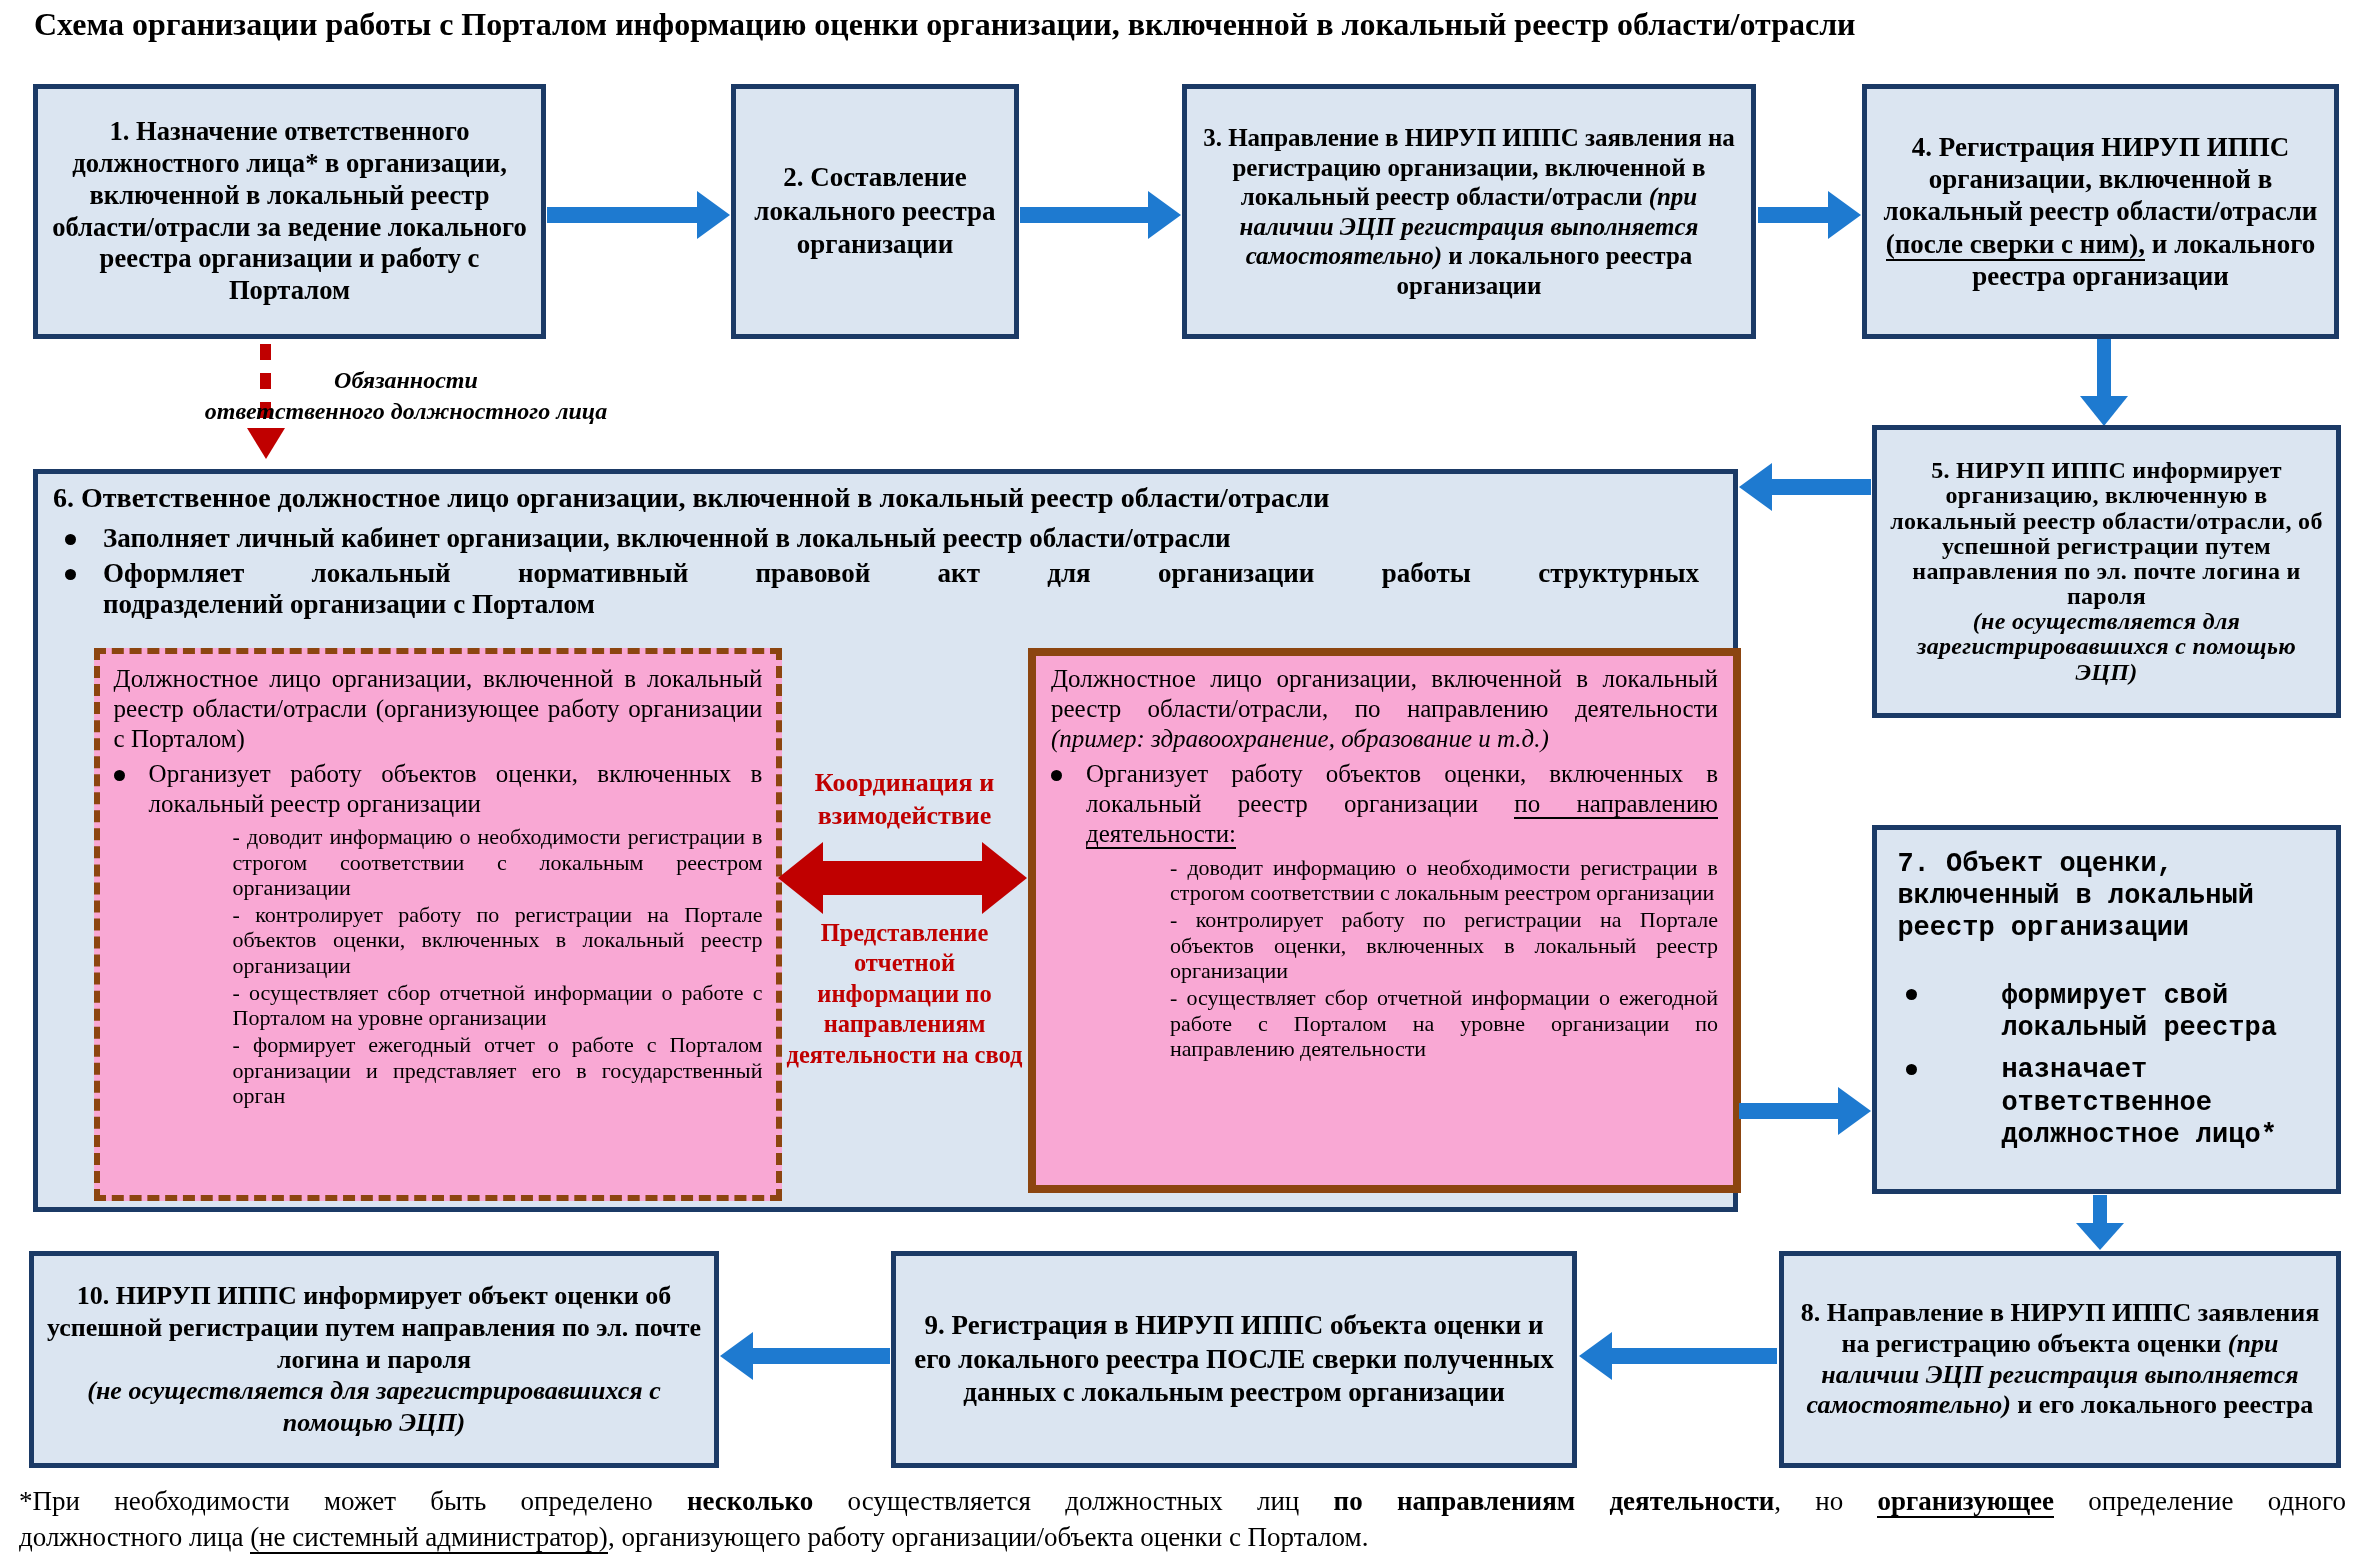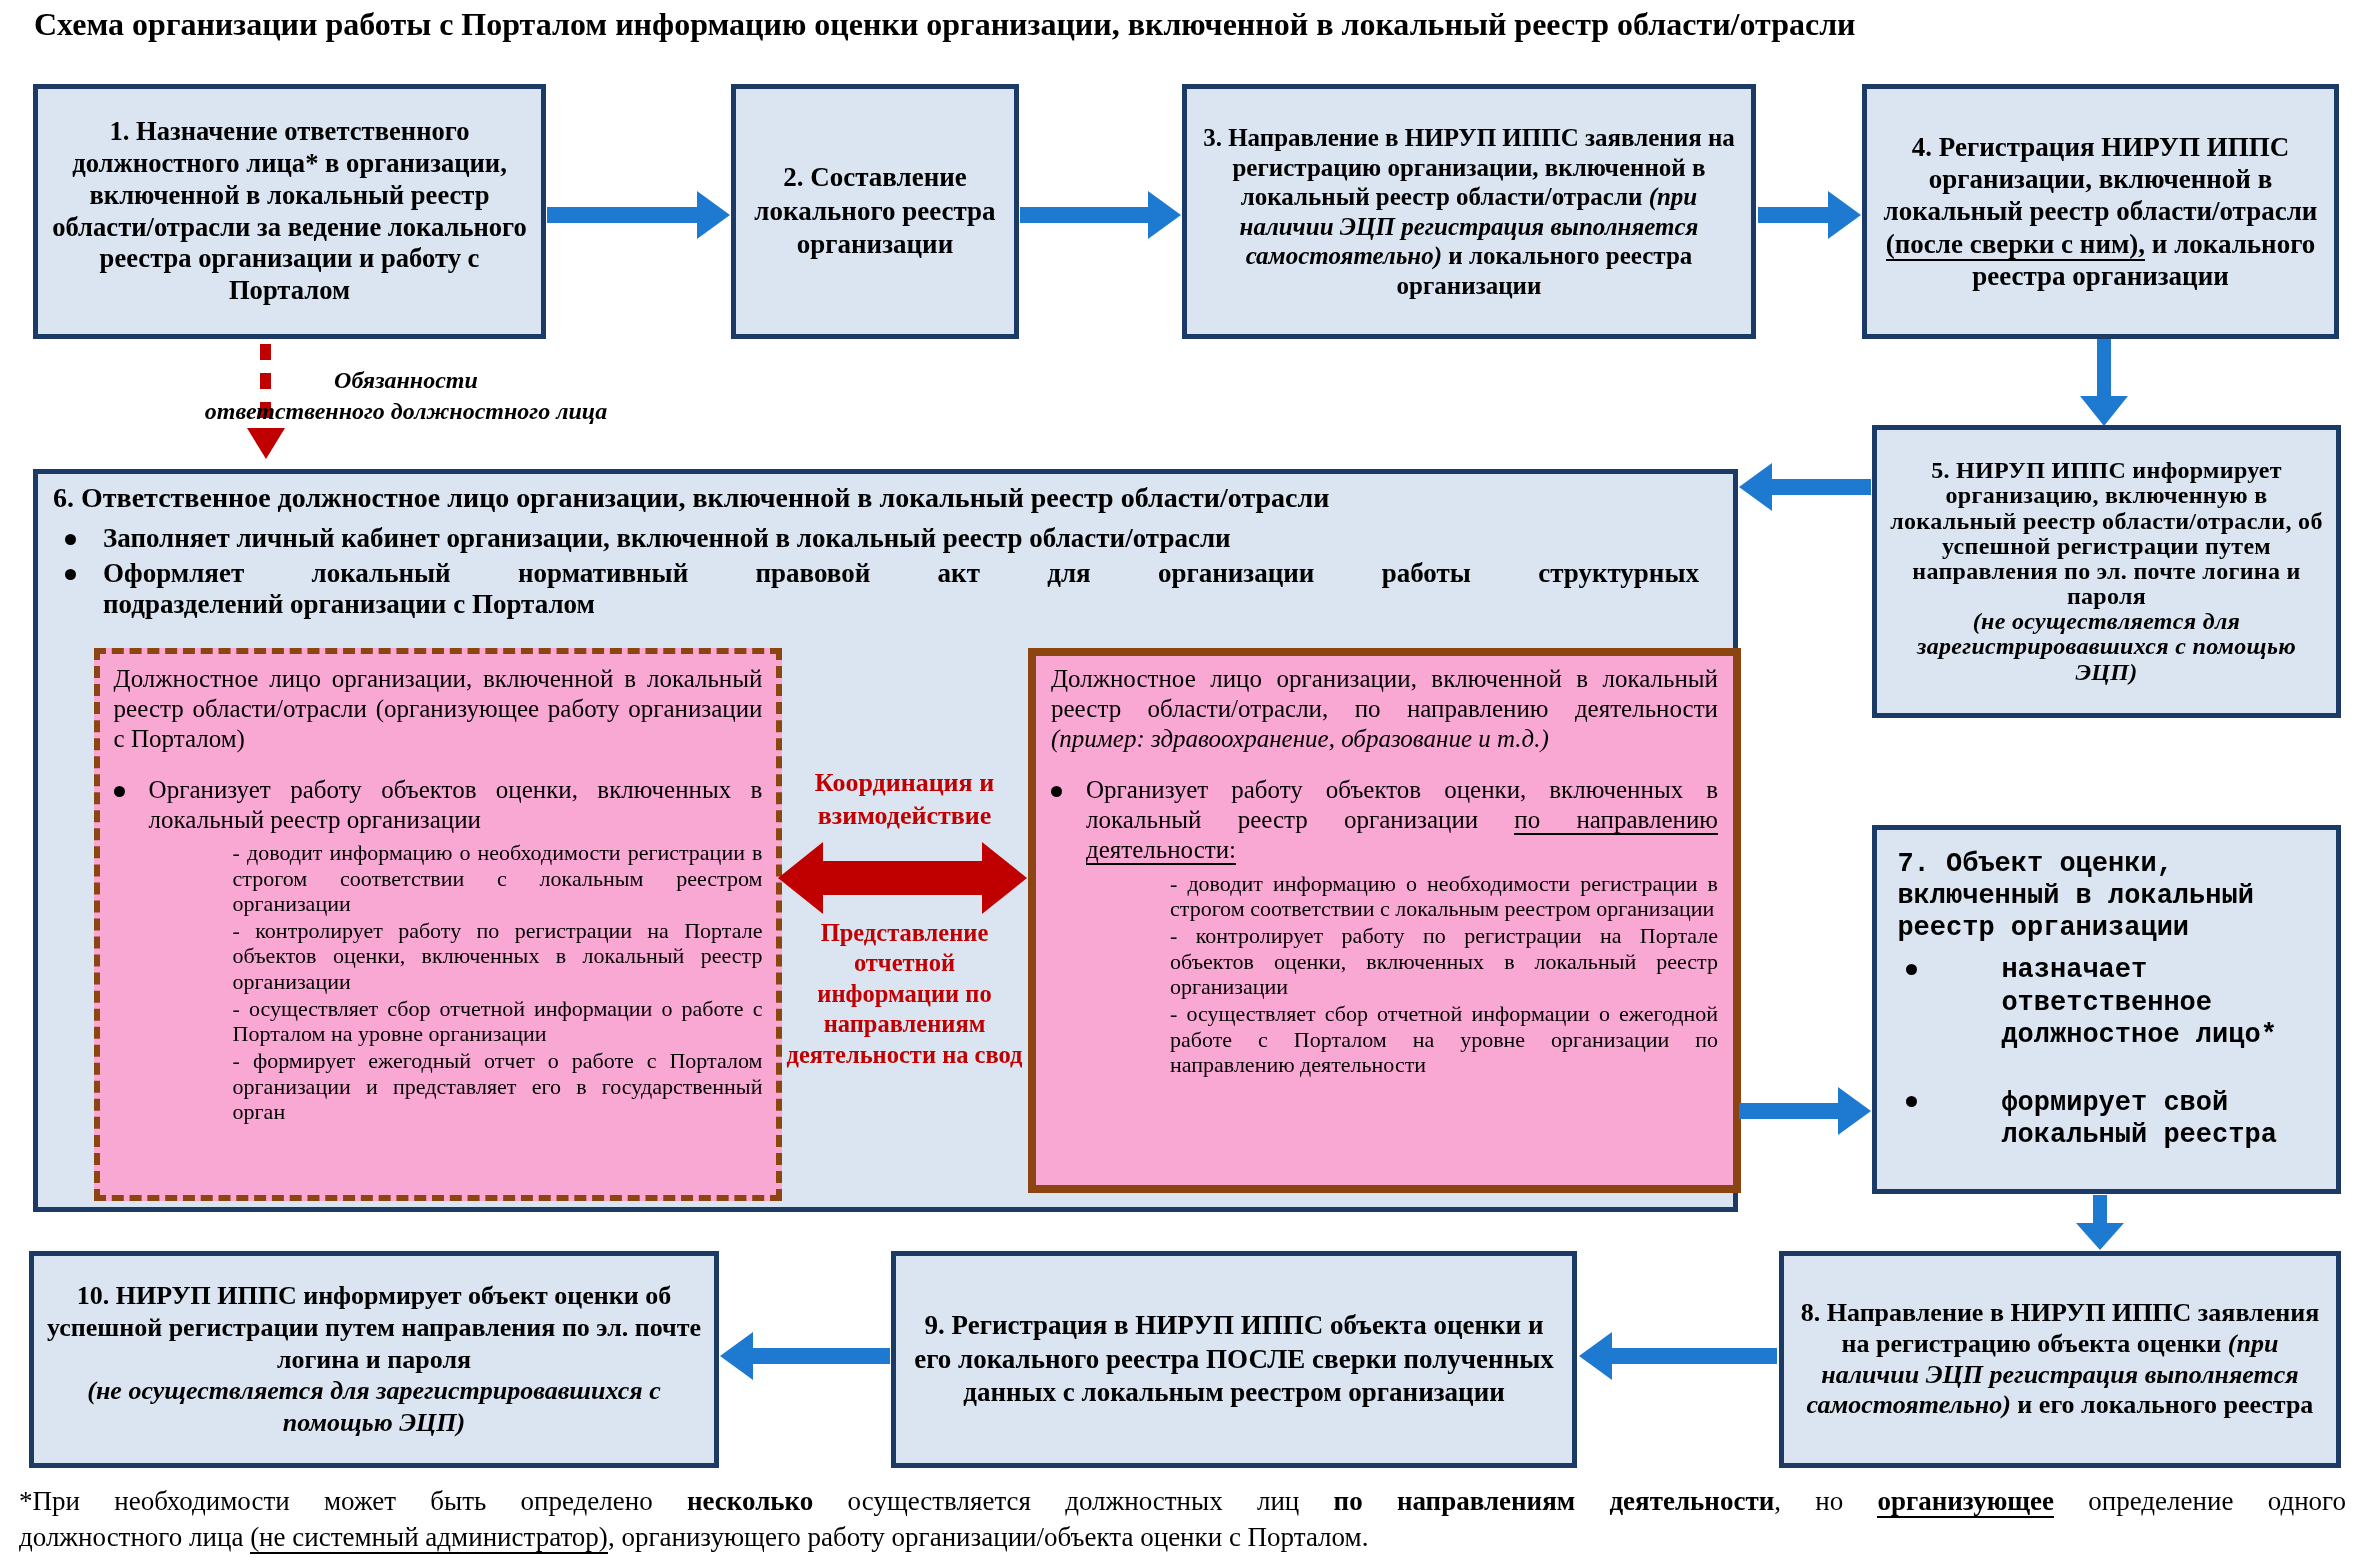--- a/index.html
+++ b/index.html
@@ -30,21 +30,21 @@
   .b6row{display:grid;grid-template-columns:38px 1fr;margin-top:4.1px;}
   .b6row .txt{font-size:27px;line-height:1.15;}
   .jl{text-align:justify;text-align-last:justify;}
   .dot{width:11px;height:11px;background:#000;border-radius:50%;margin-top:11px;}
 
   
   .ibox{position:absolute;background:#f9a8d4;box-sizing:border-box;font-weight:normal;}
   #il{left:56px;top:174px;width:688px;height:553px;border:6.1px dashed #8c4510;padding:9.5px 13.6px 0 13.6px;}
   #ir{left:990px;top:174px;width:713px;height:545px;border:8.2px solid #8c4510;padding:8.2px 15px 0 15px;}
   .intro{font-size:25px;line-height:1.2;text-align:justify;}
-  .irow{display:grid;grid-template-columns:35px 1fr;margin-top:21px;}
+  .irow{display:grid;grid-template-columns:35px 1fr;margin-top:5px;}
   .irow .itxt{font-size:25px;line-height:1.2;text-align:justify;}
   .subs{margin-left:101px;margin-top:5.5px;font-size:22px;line-height:1.16;text-align:justify;}
   .subs div{margin-top:1.4px;margin-left:18px;}
 
   
   .red{color:#c00000;font-weight:bold;position:absolute;text-align:center;}
   #coord{left:744px;top:293px;width:245px;font-size:26px;line-height:1.25;}
   #report{left:744px;top:444px;width:245px;font-size:24.5px;line-height:1.24;}
 
   
@@ -207,27 +207,27 @@
       <div class="sh"></div>
       <div class="hd"></div>
     </div>
   <div class="ar ar-r" id="a67">
       <div class="sh"></div>
       <div class="hd"></div>
     </div>
 
   <div id="b7">
     <div>7. Объект оценки, включенный в локальный реестр организации</div>
+    <div class="b7row b7gap">
+      <div class="dot"></div>
+      <div>формирует свой локальный реестра</div>
+    </div>
     <div class="b7row">
       <div class="dot"></div>
       <div>назначает ответственное должностное лицо*</div>
-    </div>
-    <div class="b7row b7gap">
-      <div class="dot"></div>
-      <div>формирует свой локальный реестра</div>
     </div>
   </div>
 
   <div class="ar ar-d" id="a78">
       <div class="sh"></div>
       <div class="hd"></div>
     </div>
 
   <div class="box" id="b8">
     <div class="bt"><span>8. Направление в НИРУП ИППС заявления на регистрацию объекта оценки </span><span class="it">(при наличии ЭЦП регистрация выполняется самостоятельно)</span><span> и его локального реестра</span></div>

